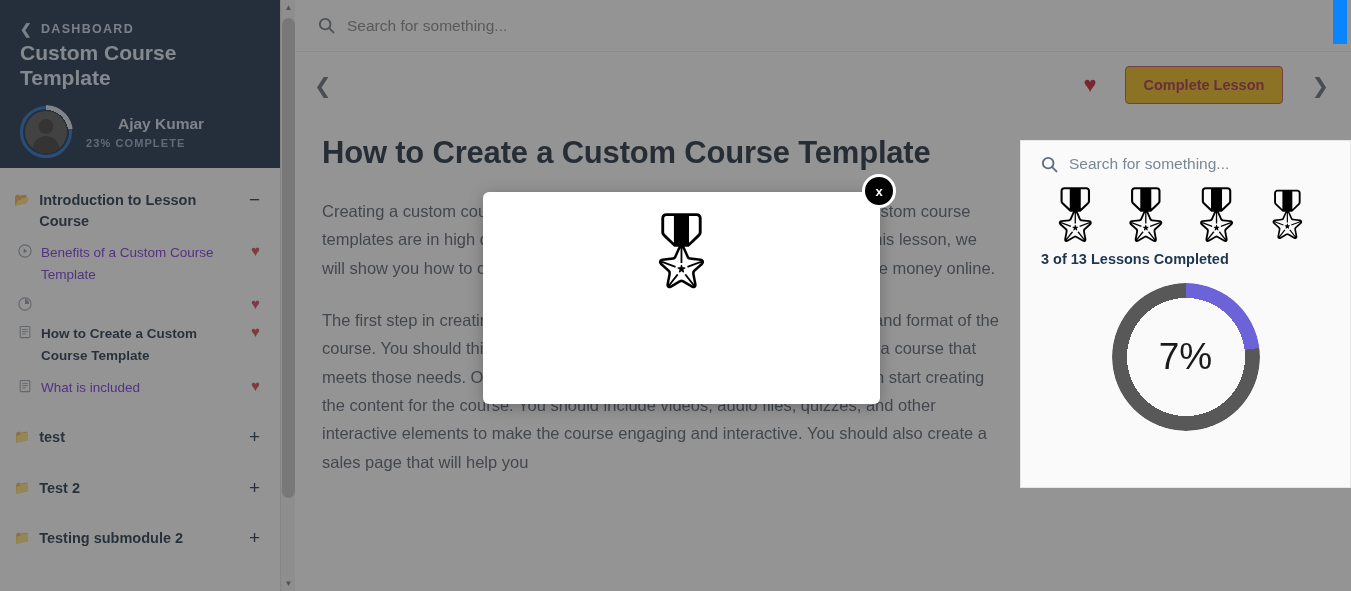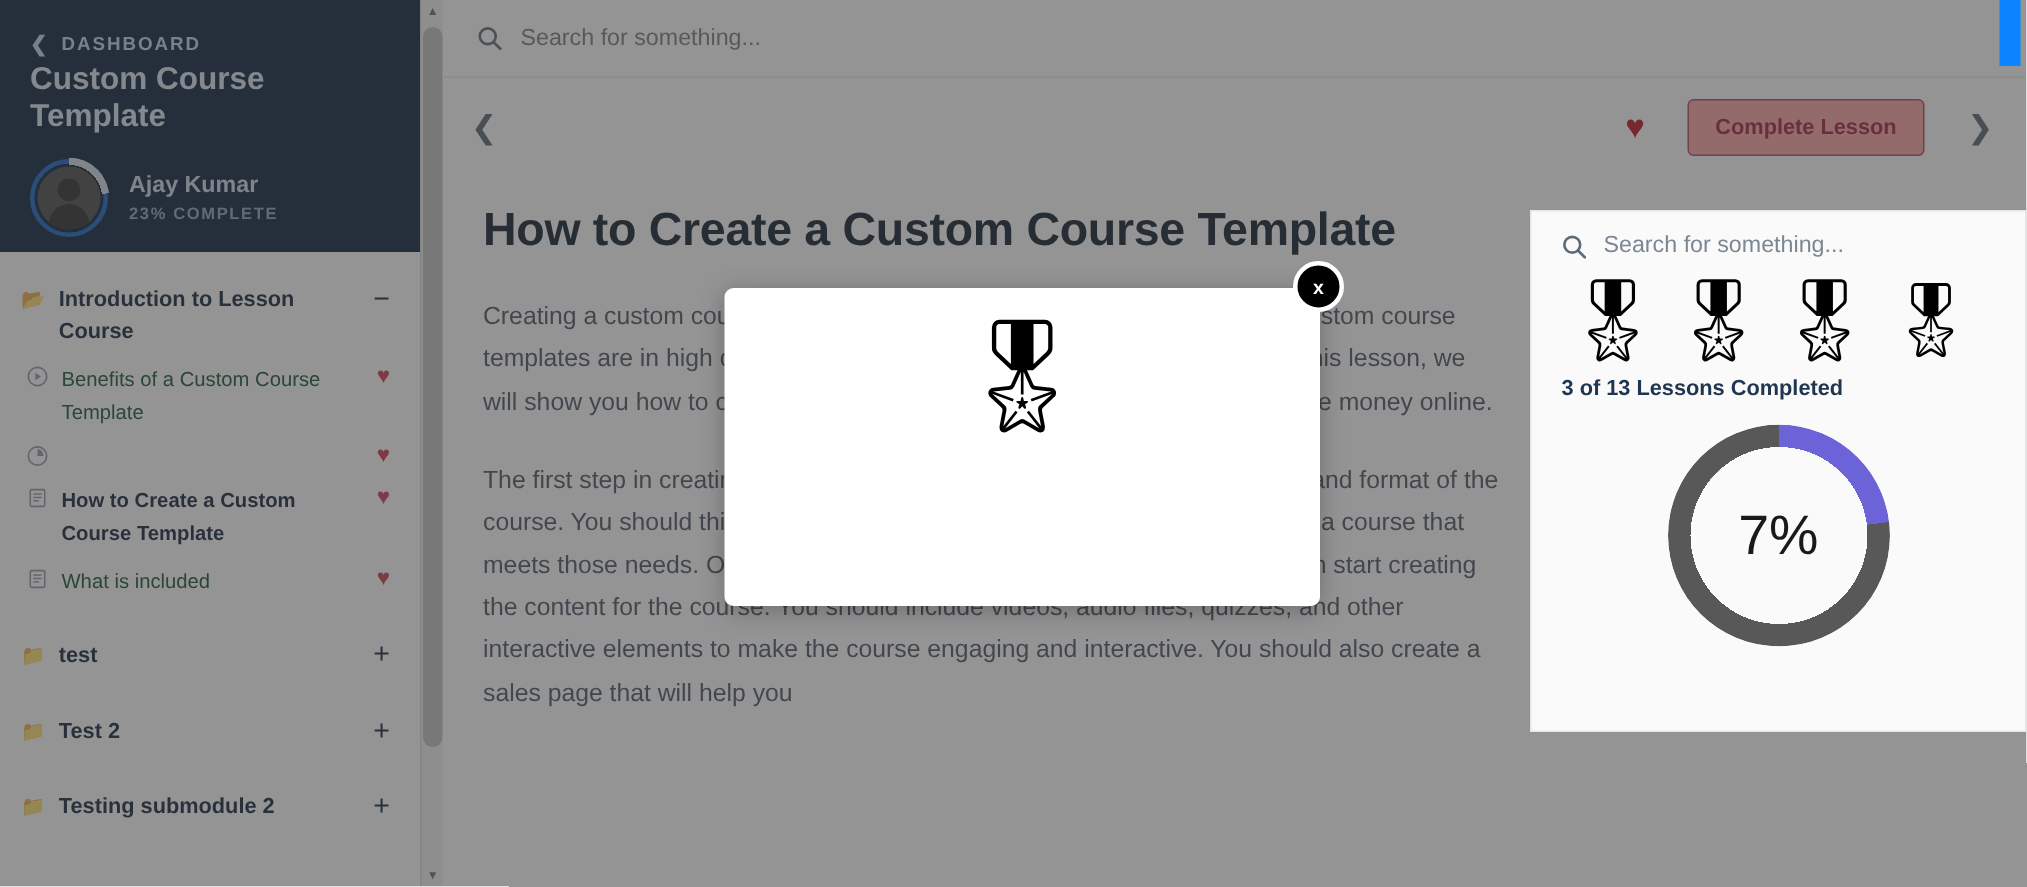--- a/index.html
+++ b/index.html
@@ -49,40 +49,40 @@
     background:#4a4a4a; overflow:hidden;
   }
   .avatar-img::before {
     content:""; position:absolute; left:50%; top:8px; transform:translateX(-50%);
     width:15px; height:15px; border-radius:50%; background:#2b2b2b;
   }
   .avatar-img::after {
     content:""; position:absolute; left:50%; top:25px; transform:translateX(-50%);
     width:27px; height:20px; border-radius:14px 14px 0 0; background:#2b2b2b;
   }
-  .sb-uname { font-size:15.5px; font-weight:700; color:#cfdbe8; }
+  .sb-uname { font-size:15.5px; font-weight:700; color:#cfdbe8;margin-left:32px; }
   .sb-upct { font-size:11px; font-weight:700; letter-spacing:1.1px; color:#8fa4ba; margin-top:4px; }
 
   .sb-body { padding:16px 16px 0 14px; }
   .mod-row {
     display:flex; align-items:flex-start; justify-content:space-between;
     gap:8px; padding:6px 4px 6px 0; cursor:pointer;
   }
   .mod-left { display:flex; align-items:flex-start; gap:9px; }
   .mod-ico { font-size:13px; line-height:20px; color:#0b1a2b; flex:0 0 auto; }
   .mod-label { font-size:14.5px; font-weight:700; color:#11233a; line-height:1.42; max-width:200px; }
   .mod-toggle { font-size:19px; line-height:19px; color:#11233a; font-weight:400; }
 
   .les-row {
     display:flex; align-items:flex-start; justify-content:space-between;
     gap:8px; padding:5px 4px 5px 4px; cursor:pointer;
   }
   .les-left { display:flex; align-items:flex-start; gap:9px; }
   .les-ico { flex:0 0 14px; width:14px; height:14px; margin-top:2px; opacity:.75; }
-  .les-label { font-size:13.5px; color:#14532d; line-height:1.6; max-width:190px; }
+  .les-label { font-size:13.5px; color:#6d28d9; line-height:1.6; max-width:190px; }
   .les-label.active { font-weight:700; color:#11233a; }
   .heart { color:#cf3b4c; font-size:15px; line-height:18px; flex:0 0 auto; }
 
   .mod-spaced { margin-top:18px; }
 
   
   .sb-scroll {
     position:absolute; left:280px; top:0; width:15px; height:591px;
     background:#f1f1f1; border-left:1px solid #dcdcdc;
   }
@@ -111,21 +111,21 @@
   .search-inp::placeholder { color:#7c7c7c; }
 
   .navbar {
     height:66px; display:flex; align-items:center; justify-content:space-between;
     padding:0 22px 0 18px;
   }
   .chev { font-size:21px; color:#5a6572; cursor:pointer; line-height:1; }
   .nav-right { display:flex; align-items:center; gap:28px; }
   .heart-big { color:#c1121f; font-size:22px; line-height:1; cursor:pointer; }
   .btn-complete {
-    border:1.5px solid #b6445c; color:#a41d3f; background:#fca5a5;
+    border:1.5px solid #b6445c; color:#a41d3f; background:#eab308;
     font-size:14.5px; font-weight:700; padding:10px 18px; border-radius:4px;
     cursor:pointer; font-family:inherit;
   }
 
   .content { padding:16px 26px 0 26px; }
   .lesson-title {
     font-size:31px; font-weight:700; color:#0d1b2a; line-height:1.25;
     letter-spacing:-0.2px;
   }
   .para {

